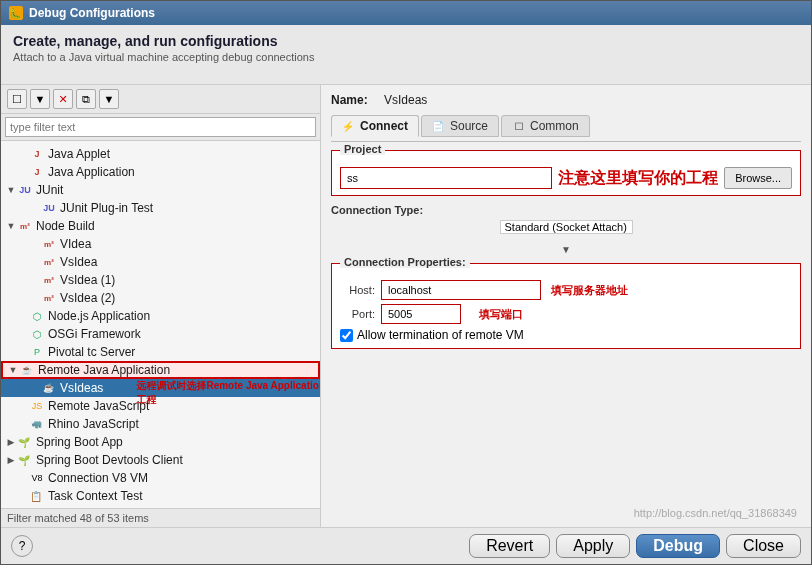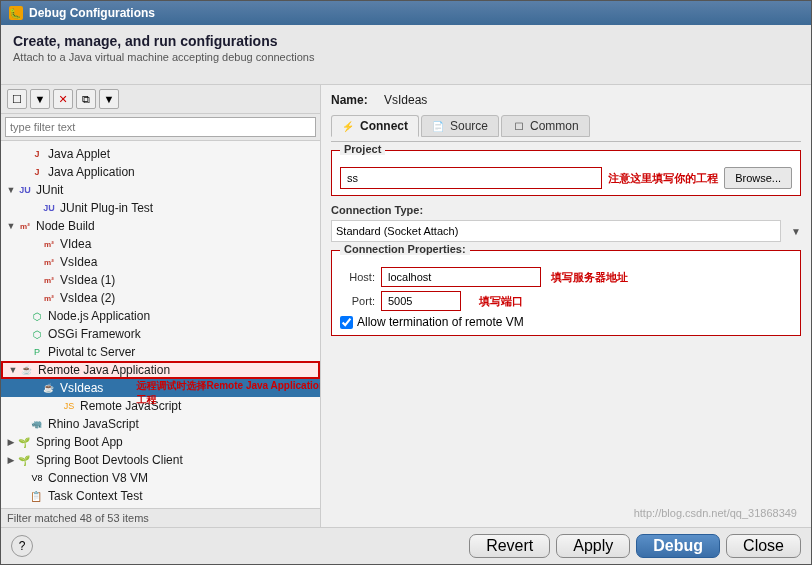--- a/index.html
+++ b/index.html
@@ -140,21 +140,21 @@
       font-size: 10px;
     }
     .item-label {
       font-size: 12px;
       color: #1a1a1a;
     }
     .icon-java { color: #c0392b; font-weight: bold; font-size: 9px; }
     .icon-maven { color: #c0392b; font-weight: bold; font-size: 8px; }
     .icon-nodejs { color: #27ae60; }
     .icon-remote { color: #c0392b; }
-    .icon-js { color: #f39c12; margin-left: 32px; }
+    .icon-js { color: #f39c12; }
     .filter-bar {
       padding: 3px 6px;
       font-size: 11px;
       color: #555;
       background: #e8e8e8;
       border-top: 1px solid #ccc;
       flex-shrink: 0;
     }
     .right-panel {
       flex: 1;
@@ -251,20 +251,21 @@
       background: #e8e8e8;
       cursor: pointer;
       font-size: 11px;
       border-radius: 2px;
     }
     .dropdown-row {
       display: flex;
       align-items: center;
       gap: 10px;
       margin-top: 4px;
+      flex-direction: column;
     }
     .dropdown-select {
       flex: 1;
       height: 22px;
       border: 1px solid #ccc;
       background: white;
       font-size: 11px;
       padding: 0 4px;
       appearance: none;
       cursor: pointer;
@@ -579,21 +580,21 @@
         <div class="tab">
           <span class="tab-icon">☐</span>
           <span>Common</span>
         </div>
       </div>
 
       <div class="section-box" style="padding-top: 12px;">
         <span class="section-label">Project</span>
         <div class="field-row">
           <input type="text" class="field-input" value="ss" style="">
-          <span style="color:#cc0000; font-size:11px; font-weight:bold; white-space:nowrap;">注意这里填写你的工程</span>
+          <span style="color:#cc0000; font-size:16px; font-weight:bold; white-space:nowrap;">注意这里填写你的工程</span>
           <button class="browse-btn">Browse...</button>
         </div>
       </div>
 
       <div style="margin-bottom: 8px;">
         <div class="section-header">Connection Type:</div>
         <div class="dropdown-row">
           <select class="dropdown-select">
             <option>Standard (Socket Attach)</option>
             <option>Standard (Socket Listen)</option>

